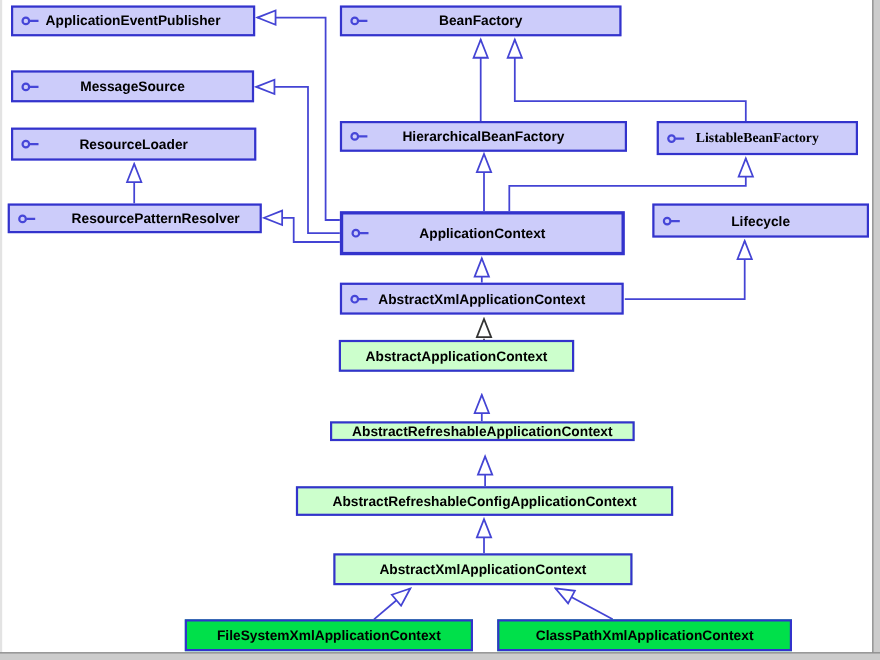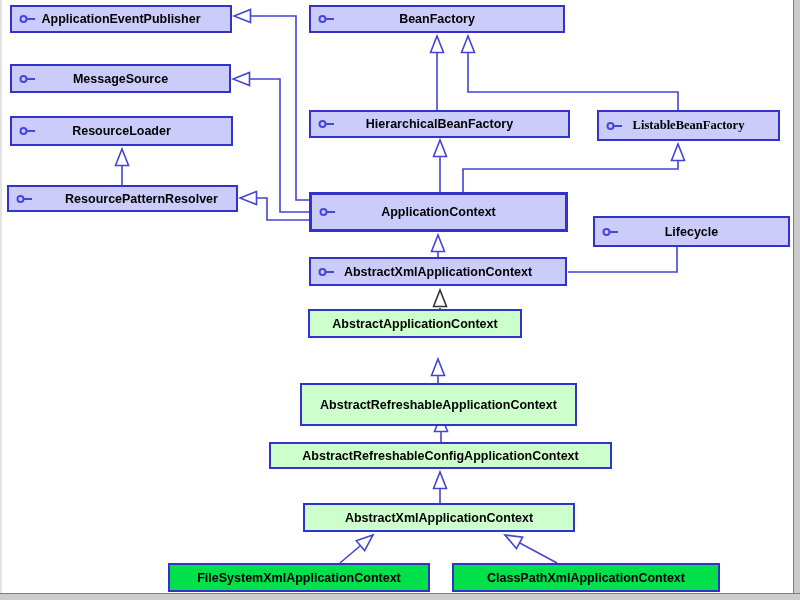--- a/index.html
+++ b/index.html
@@ -150,41 +150,41 @@
   </div>
 
   <div class="node iface thick" style="left:309px;top:192px;width:259px;height:40px;">
     <svg class="lolli" viewBox="0 0 17 10">
       <circle cx="4.5" cy="5" r="3" fill="none" stroke="#4646d8" stroke-width="2"></circle>
       <line x1="8" y1="5" x2="16" y2="5" stroke="#4646d8" stroke-width="2"></line>
     </svg>
     <span>ApplicationContext</span>
   </div>
 
-  <div class="node iface" style="left:593px;top:185px;width:197px;height:31px;margin-top:31px;">
+  <div class="node iface" style="left:593px;top:185px;width:197px;height:31px;">
     <svg class="lolli" viewBox="0 0 17 10">
       <circle cx="4.5" cy="5" r="3" fill="none" stroke="#4646d8" stroke-width="2"></circle>
       <line x1="8" y1="5" x2="16" y2="5" stroke="#4646d8" stroke-width="2"></line>
     </svg>
     <span>Lifecycle</span>
   </div>
 
   <div class="node iface" style="left:309px;top:257px;width:258px;height:29px;">
     <svg class="lolli" viewBox="0 0 17 10">
       <circle cx="4.5" cy="5" r="3" fill="none" stroke="#4646d8" stroke-width="2"></circle>
       <line x1="8" y1="5" x2="16" y2="5" stroke="#4646d8" stroke-width="2"></line>
     </svg>
     <span>AbstractXmlApplicationContext</span>
   </div>
 
   <div class="node abstract" style="left:308px;top:309px;width:214px;height:29px;">
     <span>AbstractApplicationContext</span>
   </div>
 
-  <div class="node abstract" style="left:300px;top:383px;width:277px;height:43px;">
+  <div class="node abstract" style="left:300px;top:383px;width:277px;height:18px;">
     <span>AbstractRefreshableApplicationContext</span>
   </div>
 
   <div class="node abstract" style="left:269px;top:442px;width:343px;height:27px;">
     <span>AbstractRefreshableConfigApplicationContext</span>
   </div>
 
   <div class="node abstract" style="left:303px;top:503px;width:272px;height:29px;">
     <span>AbstractXmlApplicationContext</span>
   </div>

